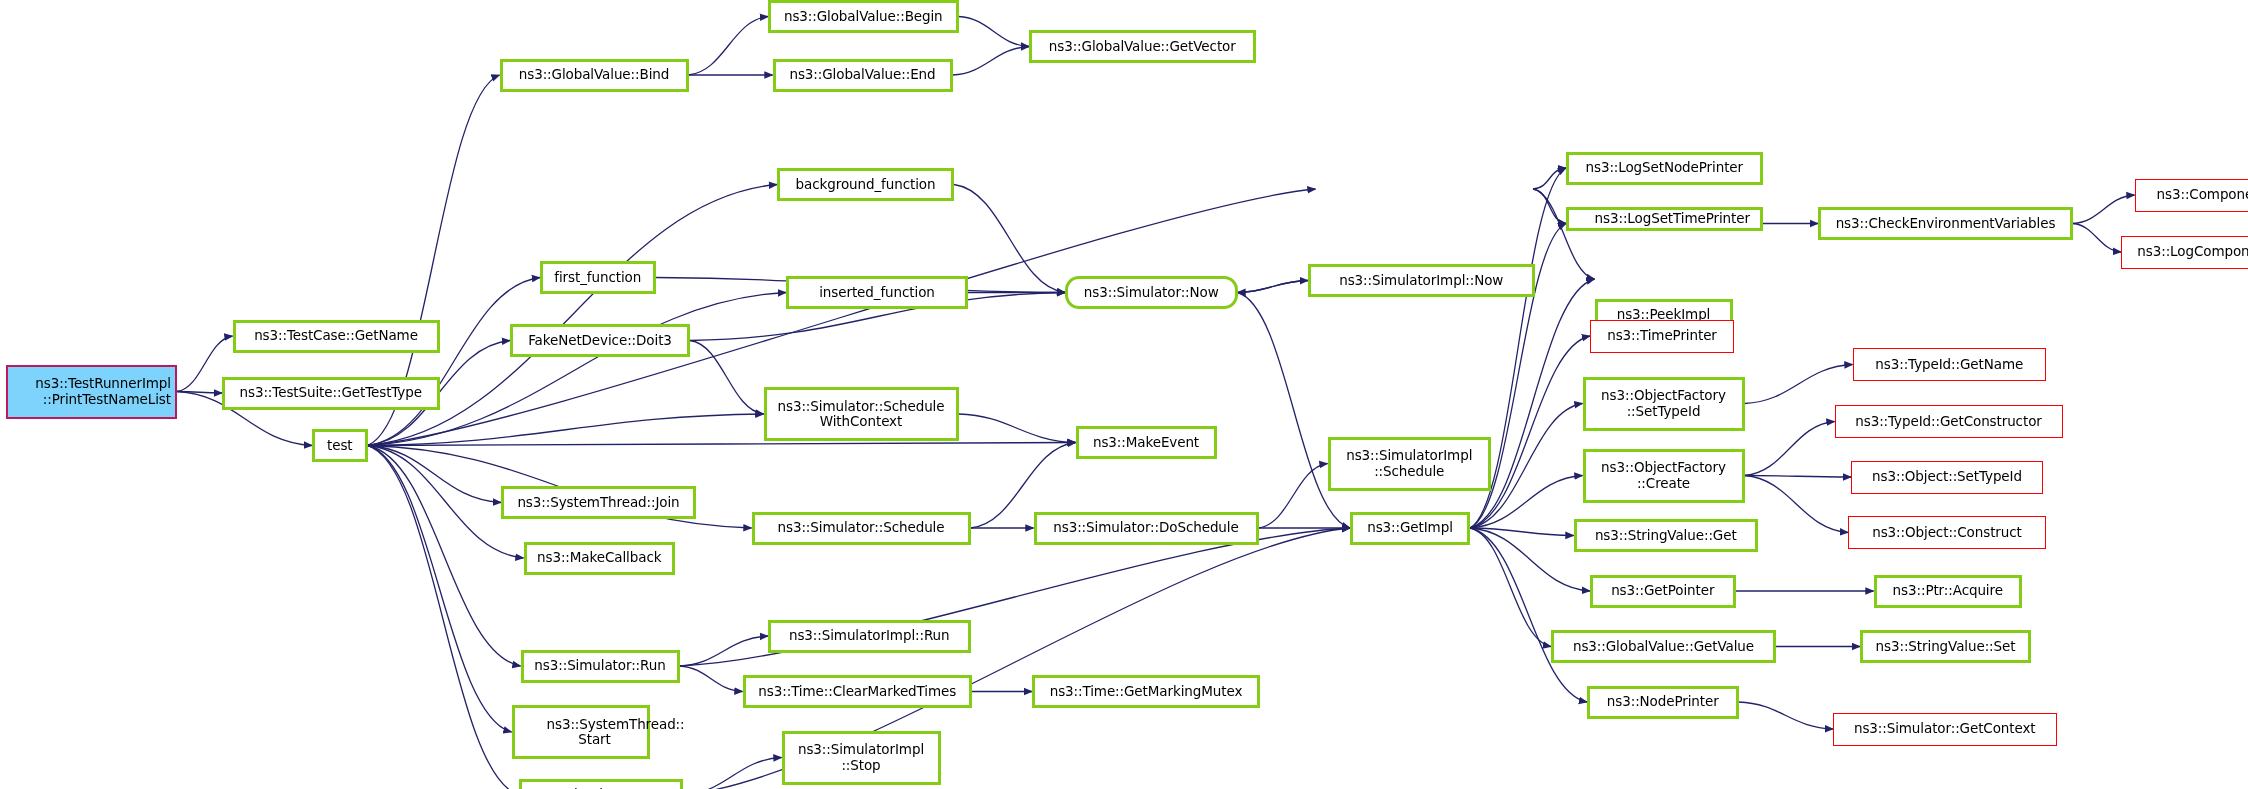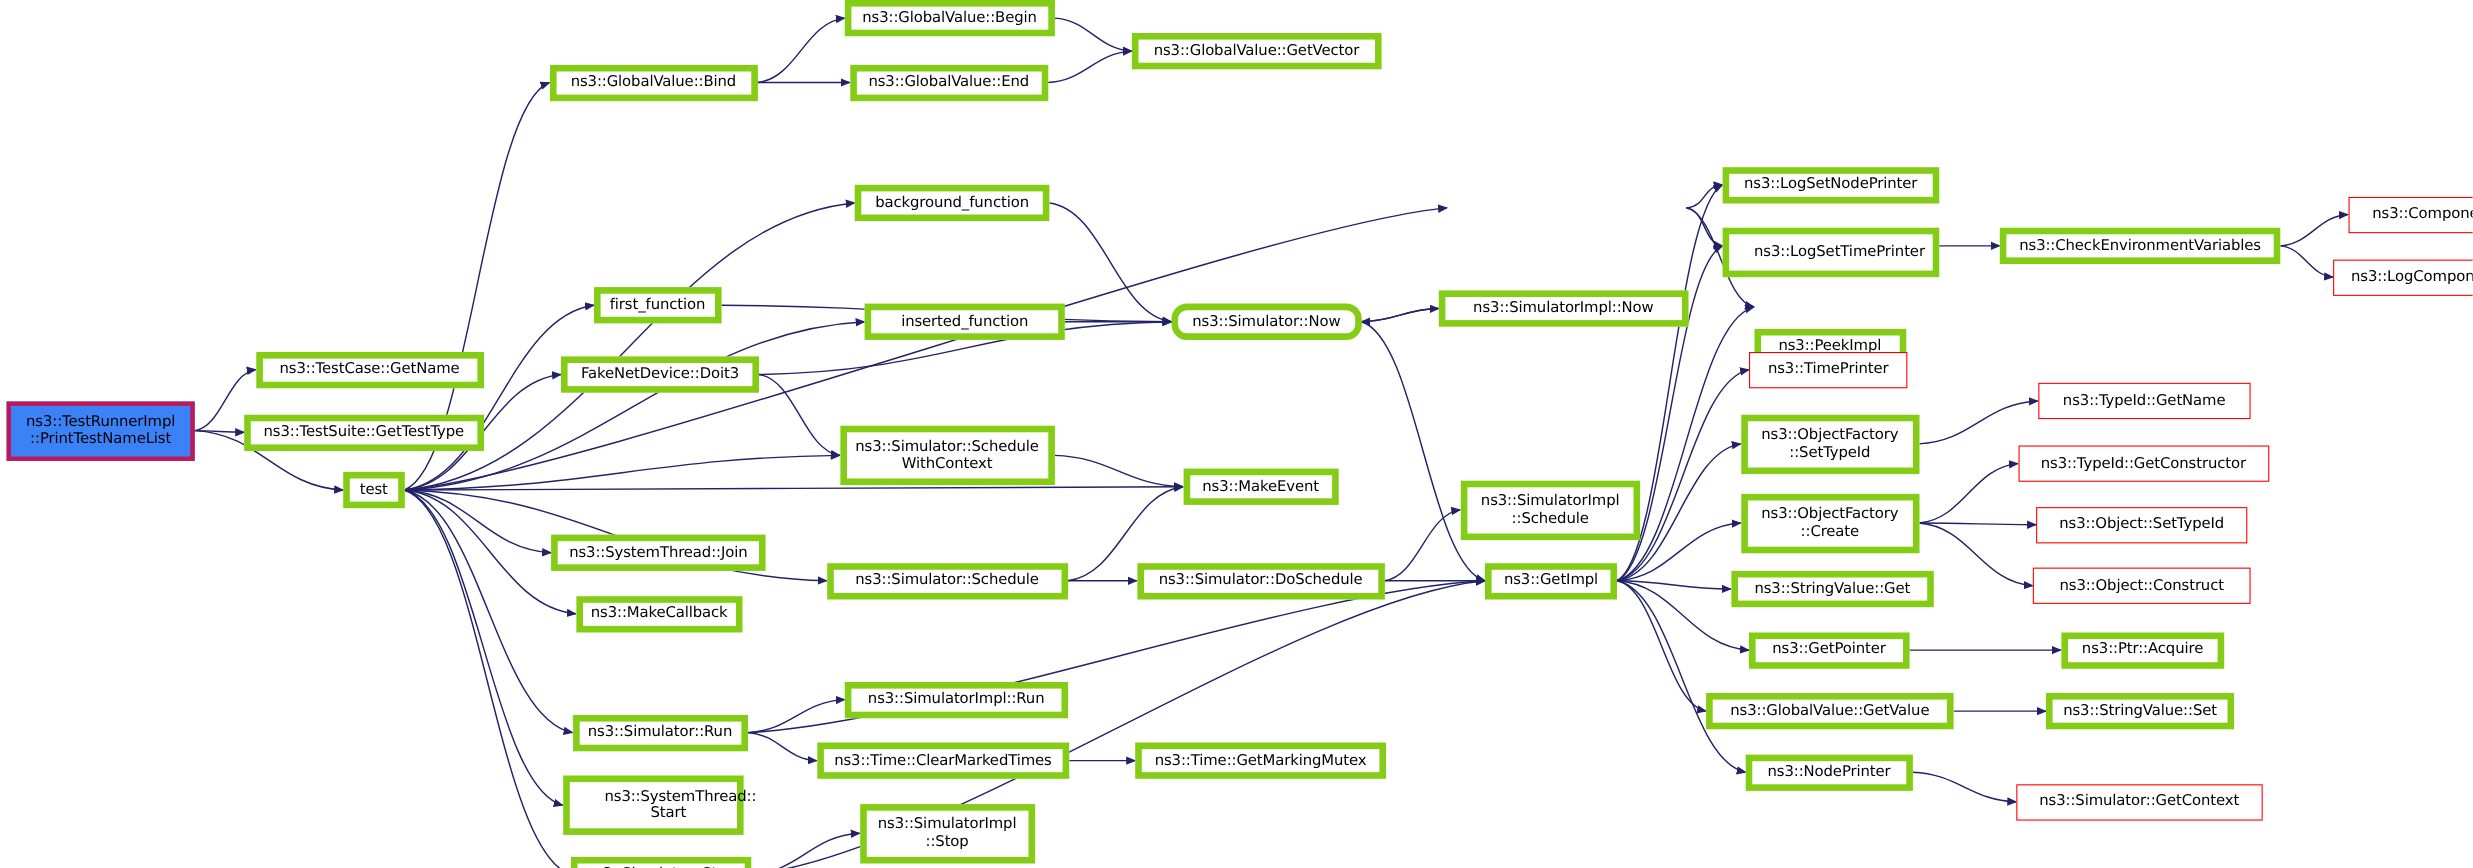--- a/index.html
+++ b/index.html
@@ -1,23 +1,23 @@
 <!DOCTYPE html>
 <html><head>
 <meta charset="utf-8">
 <style>
   html,body{margin:0;padding:0;background:#ffffff;}
   body{font-family:"DejaVu Sans","Liberation Sans",sans-serif;}
   #graph{position:relative;width:2248px;height:789px;background:#fff;overflow:hidden;}
   #edges{position:absolute;left:0;top:0;width:2248px;height:789px;pointer-events:none;}
   .node{position:absolute;box-sizing:border-box;display:flex;align-items:center;
         justify-content:center;text-align:center;background:#ffffff;
-        border:6px solid #84cc16;font-size:13.5px;color:#000;line-height:1.12;
+        border:3px solid #84cc16;font-size:13.5px;color:#000;line-height:1.12;
         letter-spacing:-0.1px;white-space:pre-line;padding:0 4px;}
-  .node.root{background:#3b82f6;border:4px solid #be185d;}
+  .node.root{background:#7dd3fc;border:2px solid #be185d;text-align:right;}
   .node.red{border:1px solid #ff0000;}
   .node .lbl{display:block;width:100%;}
 </style>
 </head>
 <body>
 
 <div id="graph">
   <svg id="edges" viewBox="0 0 2248 789" xmlns="http://www.w3.org/2000/svg">
       <defs>
         <marker id="arrow" viewBox="0 0 10 10" refX="9" refY="5" markerWidth="7" markerHeight="7" orient="auto-start-reverse">
@@ -106,31 +106,31 @@
 WithContext</span></div>
     <div class="node" style="left: 1075.5px; top: 426px; width: 141px; height: 33px;"><span class="lbl">ns3::MakeEvent</span></div>
     <div class="node" style="left: 501px; top: 486px; width: 195px; height: 33px;"><span class="lbl">ns3::SystemThread::Join</span></div>
     <div class="node" style="left: 523.5px; top: 541.5px; width: 151.5px; height: 33px;"><span class="lbl">ns3::MakeCallback</span></div>
     <div class="node" style="left: 751.5px; top: 511.5px; width: 219px; height: 33px;"><span class="lbl">ns3::Simulator::Schedule</span></div>
     <div class="node" style="left: 1033.5px; top: 511.5px; width: 225px; height: 33px;"><span class="lbl">ns3::Simulator::DoSchedule</span></div>
     <div class="node" style="left: 520.5px; top: 649.5px; width: 159px; height: 33px;"><span class="lbl">ns3::Simulator::Run</span></div>
     <div class="node" style="left: 768px; top: 619.5px; width: 202.5px; height: 33px; text-align: center;"><span class="lbl">ns3::SimulatorImpl::Run</span></div>
     <div class="node" style="left: 742.5px; top: 675px; width: 229.5px; height: 33px;"><span class="lbl">ns3::Time::ClearMarkedTimes</span></div>
     <div class="node" style="left: 1032px; top: 675px; width: 228px; height: 33px;"><span class="lbl">ns3::Time::GetMarkingMutex</span></div>
-    <div class="node" style="left: 511.5px; top: 705px; width: 164px; height: 54px; padding-left: 32px;"><span class="lbl">ns3::SystemThread::
+    <div class="node" style="left: 511.5px; top: 705px; width: 138px; height: 54px; padding-left: 32px;"><span class="lbl">ns3::SystemThread::
 Start</span></div>
     <div class="node" style="left: 781.5px; top: 730.5px; width: 159px; height: 54px;"><span class="lbl">ns3::SimulatorImpl
 ::Stop</span></div>
     <div class="node" style="left: 519px; top: 778.5px; width: 163.5px; height: 33px;"><span class="lbl">ns3::Simulator::Stop</span></div>
     <div class="node" style="left: 1308px; top: 264px; width: 226.5px; height: 33px;"><span class="lbl">ns3::SimulatorImpl::Now</span></div>
     <div class="node" style="left: 1327.5px; top: 436.5px; width: 163.5px; height: 54px;"><span class="lbl">ns3::SimulatorImpl
 ::Schedule</span></div>
     <div class="node" style="left: 1350px; top: 511.5px; width: 120px; height: 33px;"><span class="lbl">ns3::GetImpl</span></div>
     <div class="node" style="left: 1566px; top: 151.5px; width: 196.5px; height: 33px;"><span class="lbl">ns3::LogSetNodePrinter</span></div>
-    <div class="node" style="left: 1566px; top: 207px; width: 196.5px; height: 45px; padding-left: 20px;"><span class="lbl">ns3::LogSetTimePrinter</span></div>
+    <div class="node" style="left: 1566px; top: 207px; width: 196.5px; height: 24px; padding-left: 20px;"><span class="lbl">ns3::LogSetTimePrinter</span></div>
     <div class="node" style="left: 1594.5px; top: 262.5px; width: 138px; height: 33px; margin-top: 36px;"><span class="lbl">ns3::PeekImpl</span></div>
     <div class="node red" style="left: 1590px; top: 319.5px; width: 144px; height: 33px;"><span class="lbl">ns3::TimePrinter</span></div>
     <div class="node" style="left: 1582.5px; top: 376.5px; width: 162px; height: 54px;"><span class="lbl">ns3::ObjectFactory
 ::SetTypeId</span></div>
     <div class="node" style="left: 1582.5px; top: 448.5px; width: 162px; height: 54px;"><span class="lbl">ns3::ObjectFactory
 ::Create</span></div>
     <div class="node" style="left: 1573.5px; top: 519px; width: 184.5px; height: 33px;"><span class="lbl">ns3::StringValue::Get</span></div>
     <div class="node" style="left: 1590px; top: 574.5px; width: 145.5px; height: 33px;"><span class="lbl">ns3::GetPointer</span></div>
     <div class="node" style="left: 1551px; top: 630px; width: 225px; height: 33px;"><span class="lbl">ns3::GlobalValue::GetValue</span></div>
     <div class="node" style="left: 1587px; top: 685.5px; width: 151.5px; height: 33px;"><span class="lbl">ns3::NodePrinter</span></div>

